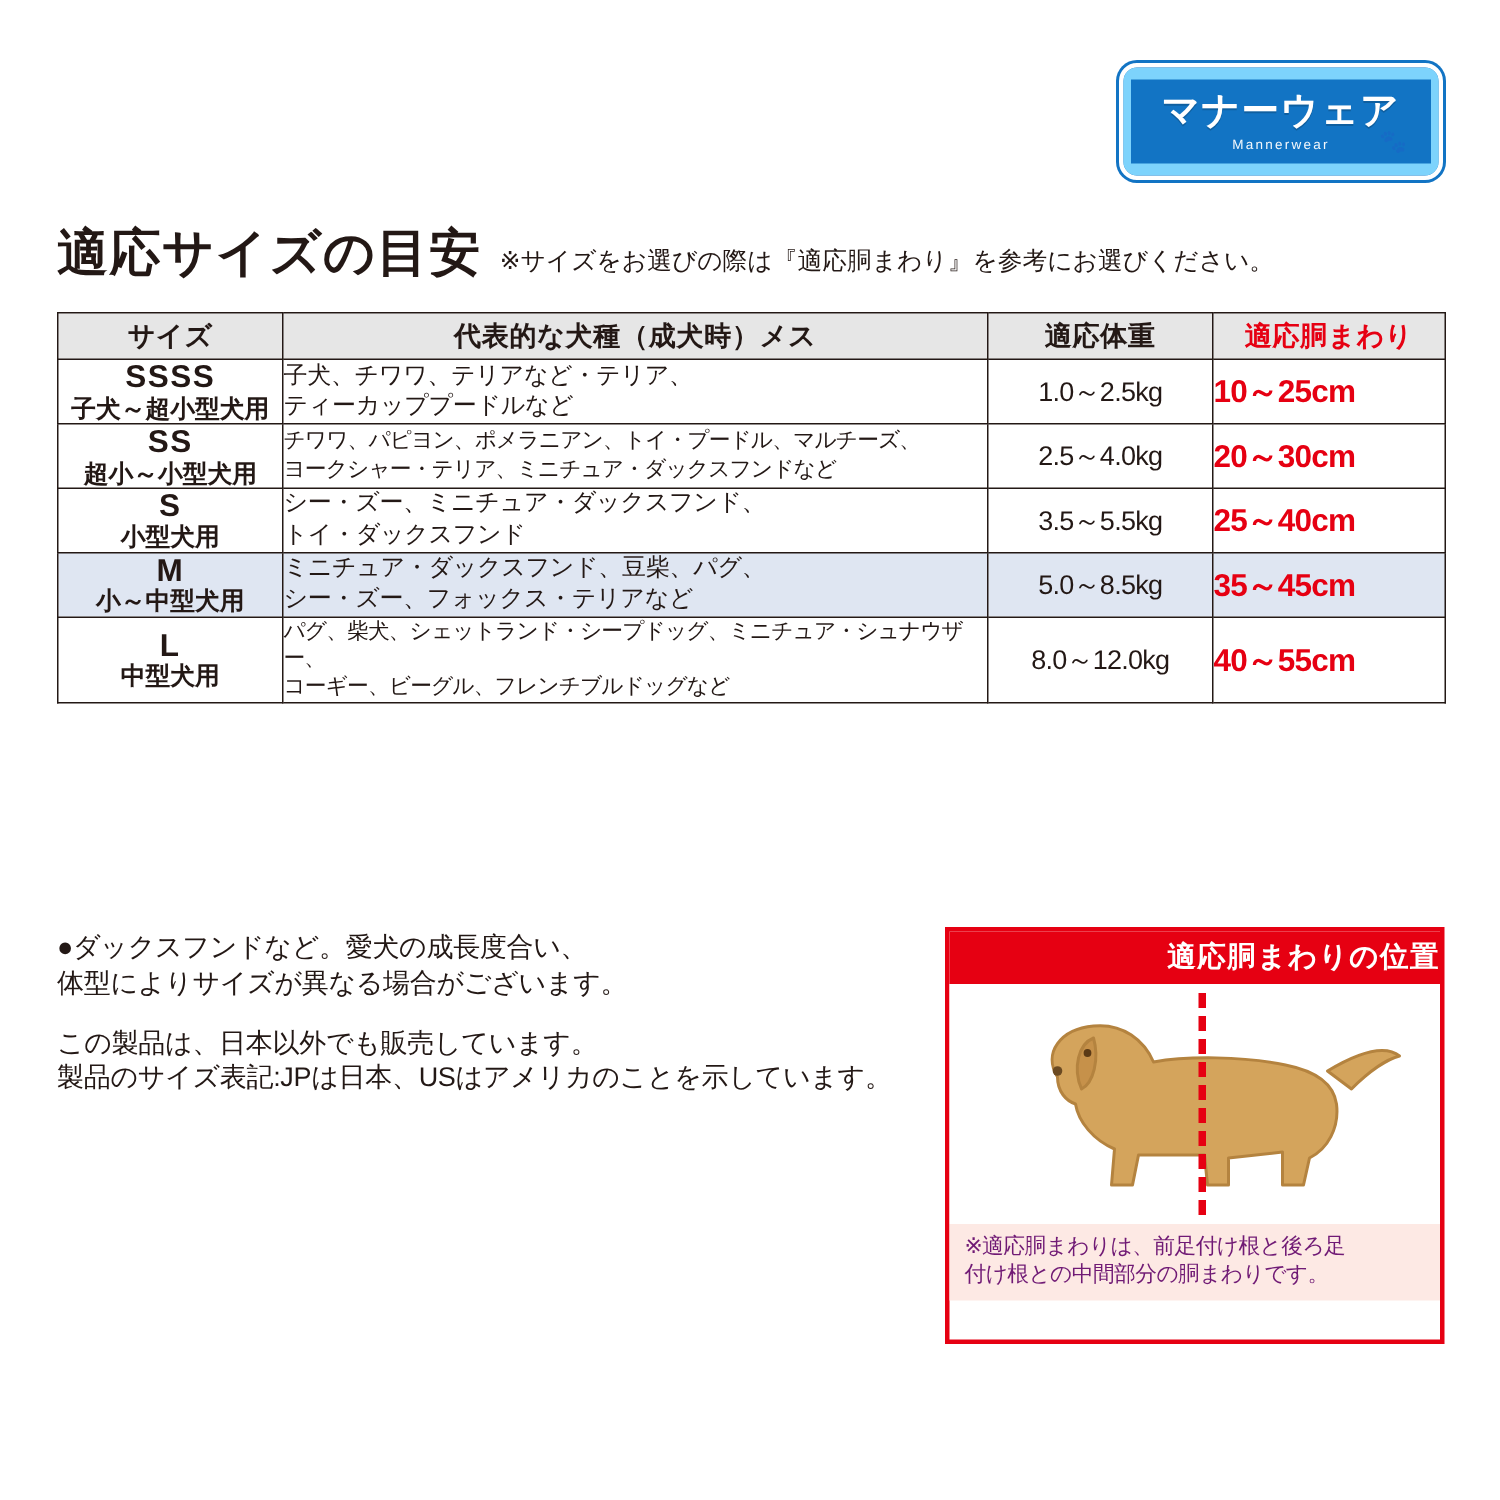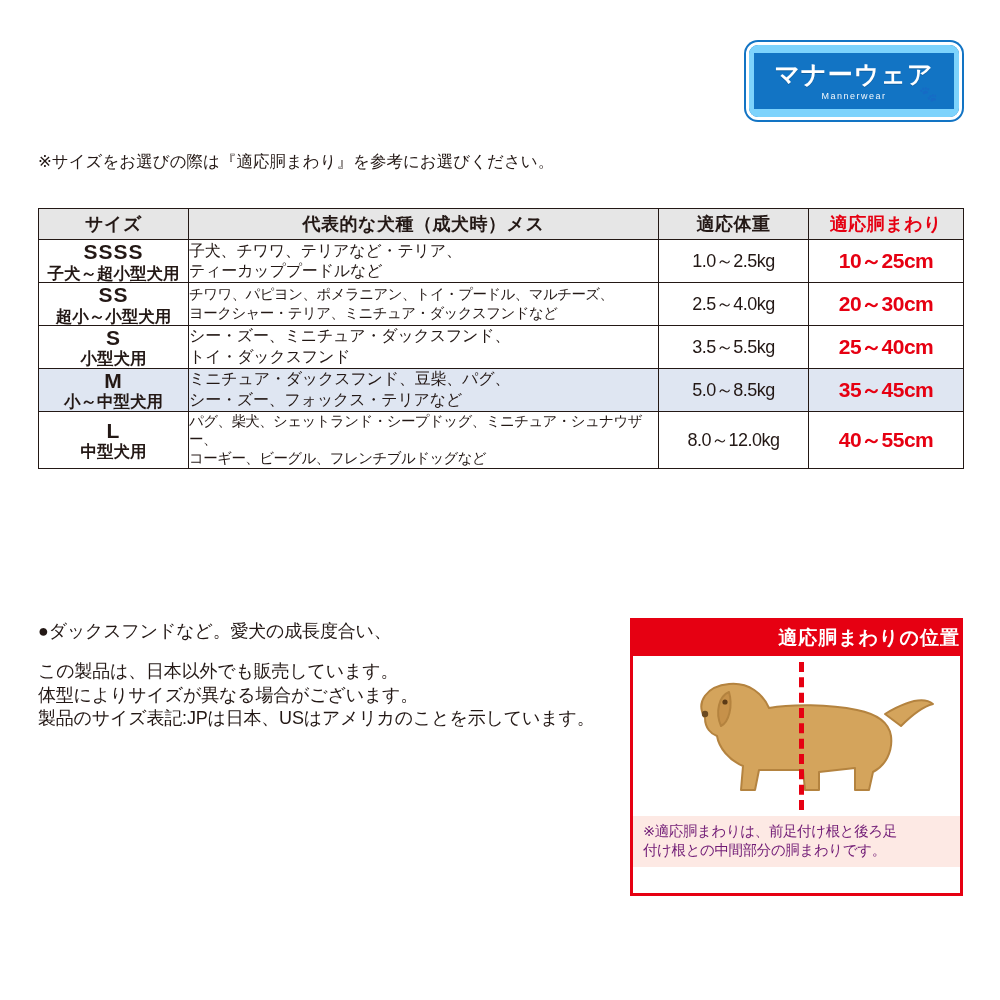--- a/index.html
+++ b/index.html
@@ -152,21 +152,21 @@
   .cell-breeds.small {
     font-size: 14.5px;
     letter-spacing: -0.6px;
   }
   .cell-weight {
     text-align: center;
     font-size: 18px;
     letter-spacing: -0.5px;
   }
   .cell-waist {
-    text-align: center;
+    text-align: left;
     font-size: 21px;
     font-weight: bold;
     color: #e60012;
     letter-spacing: -0.5px;
   }
   tr.row-highlight td {
     background: #dfe6f2;
   }
 
   
@@ -234,20 +234,21 @@
 
 <div class="brand-logo">
   <div class="inner">
     <span class="main-jp">マナーウェア</span>
     <span class="sub-en">Mannerwear</span>
     <span class="paw">🐾</span>
   </div>
 </div>
 
 <div class="heading-row">
+  <div class="heading-title">適応サイズの目安</div>
   <div class="heading-note">※サイズをお選びの際は『適応胴まわり』を参考にお選びください。</div>
 </div>
 
 <table class="size-table">
   <colgroup>
     <col class="col-size">
       <col class="col-breeds">
       <col class="col-weight">
       <col class="col-waist">
   </colgroup>
@@ -318,22 +319,22 @@
           <div>コーギー、ビーグル、フレンチブルドッグなど</div>
         </td>
         <td class="cell-weight">8.0～12.0kg</td>
         <td class="cell-waist">40～55cm</td>
       </tr>
     </tbody>
 </table>
 
 <div class="notes">
   <div class="note-line">●ダックスフンドなど。愛犬の成長度合い、</div>
+  <div class="note-line">体型によりサイズが異なる場合がございます。</div>
   <div class="note-line note-block-2">この製品は、日本以外でも販売しています。</div>
-  <div class="note-line">体型によりサイズが異なる場合がございます。</div>
   <div class="note-line">製品のサイズ表記:JPは日本、USはアメリカのことを示しています。</div>
 </div>
 
 <div class="waist-panel">
   <div class="panel-title">適応胴まわりの位置</div>
   <div class="panel-art">
     <svg class="dog-svg" width="330" height="160" viewBox="0 0 330 160">
       <g fill="#d4a45c" stroke="#b4833f" stroke-width="2" stroke-linejoin="round">
 
         <path d="M252 58 C272 46 290 40 300 48 C292 50 280 58 268 70 Z"></path>

